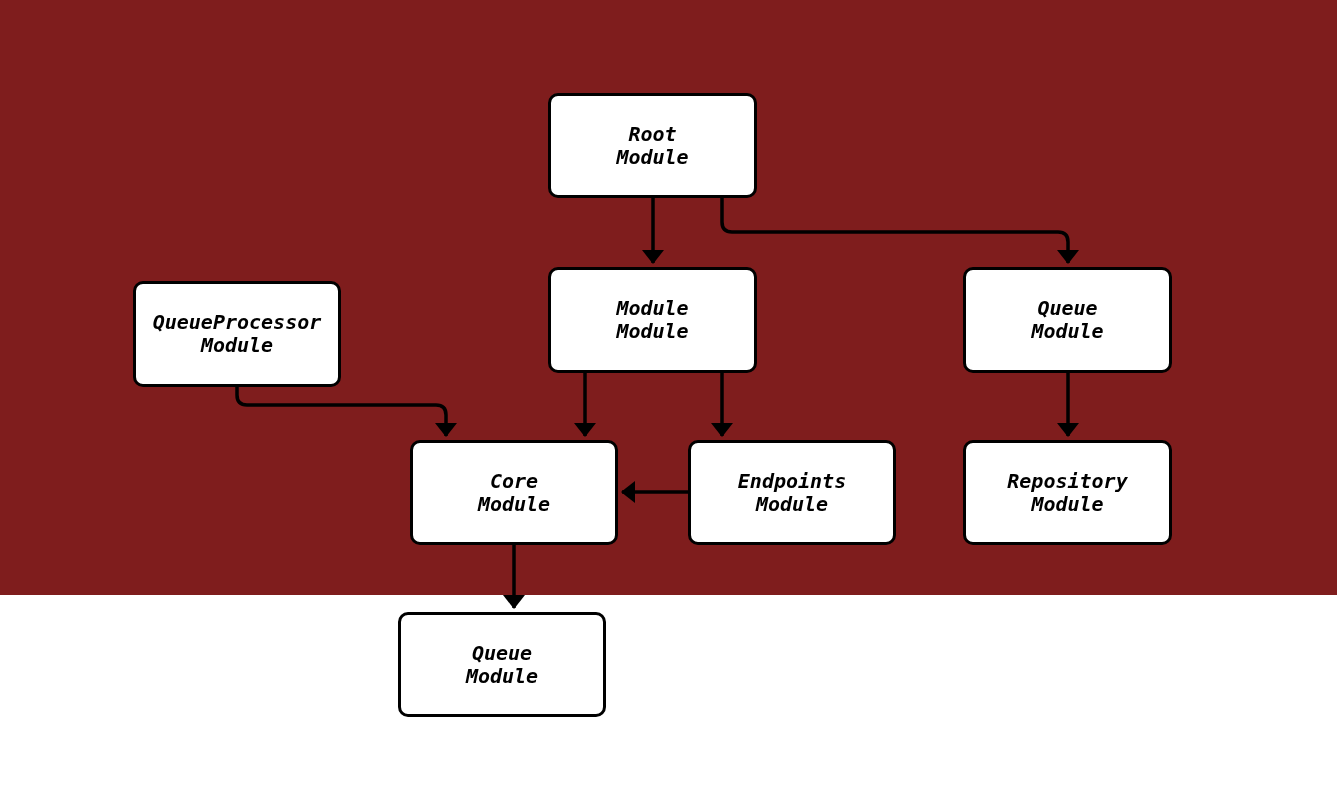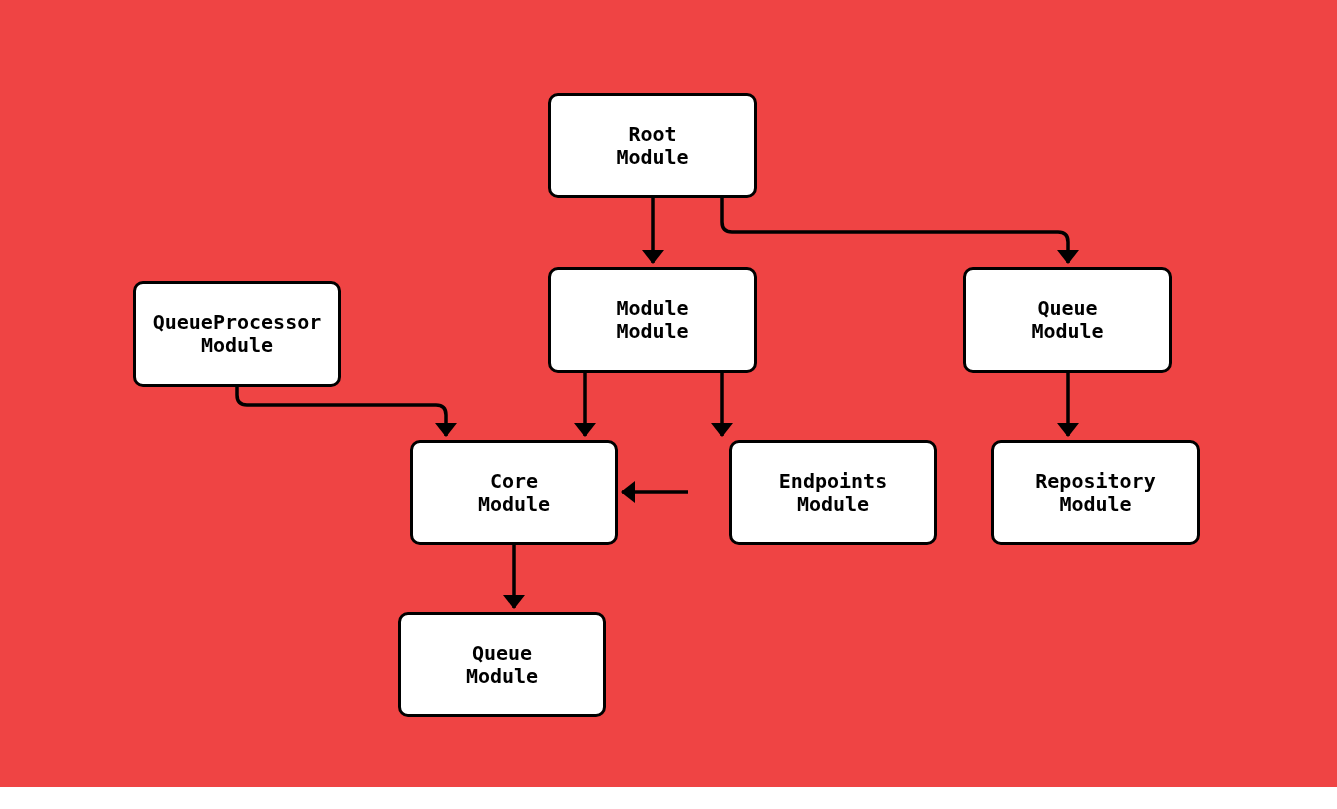--- a/index.html
+++ b/index.html
@@ -6,23 +6,24 @@
     margin: 0;
     padding: 0;
     width: 1337px;
     height: 809px;
     background: #ffffff;
     overflow: hidden;
   }
   .canvas {
     position: relative;
     width: 1337px;
-    height: 787px;
-    background: #ef4444;
+    height: 595px;
+    background: #7f1d1d;
     font-family: "DejaVu Sans Mono", "Liberation Mono", monospace;
+    font-style: italic;
   }
   .edges-layer {
     position: absolute;
     left: 0;
     top: 0;
     width: 1337px;
     height: 809px;
     pointer-events: none;
   }
   .edge {
@@ -46,22 +47,22 @@
     font-size: 20px;
     line-height: 23px;
     white-space: nowrap;
   }
   
   #node-root          { left: 548px; top:  93px; width: 209px; height: 105px; }
   #node-queueprocessor{ left: 133px; top: 281px; width: 208px; height: 106px; }
   #node-server        { left: 548px; top: 267px; width: 209px; height: 106px; }
   #node-global        { left: 963px; top: 267px; width: 209px; height: 106px; }
   #node-core          { left: 410px; top: 440px; width: 208px; height: 105px; }
-  #node-endpoints     { left: 688px; top: 440px; width: 208px; height: 105px; margin-left: 41px; }
-  #node-repository    { left: 963px; top: 440px; width: 209px; height: 105px; margin-left: 28px; }
+  #node-endpoints     { left: 688px; top: 440px; width: 208px; height: 105px; }
+  #node-repository    { left: 963px; top: 440px; width: 209px; height: 105px; }
   #node-queue         { left: 398px; top: 612px; width: 208px; height: 105px; }
 </style>
 </head>
 <body>
 
 <div class="canvas">
 
   <svg class="edges-layer" width="1337" height="809" viewBox="0 0 1337 809" xmlns="http://www.w3.org/2000/svg">
     <defs>
       <marker id="arrowhead" markerUnits="userSpaceOnUse" markerWidth="14" markerHeight="22" refX="13" refY="11" orient="auto">

